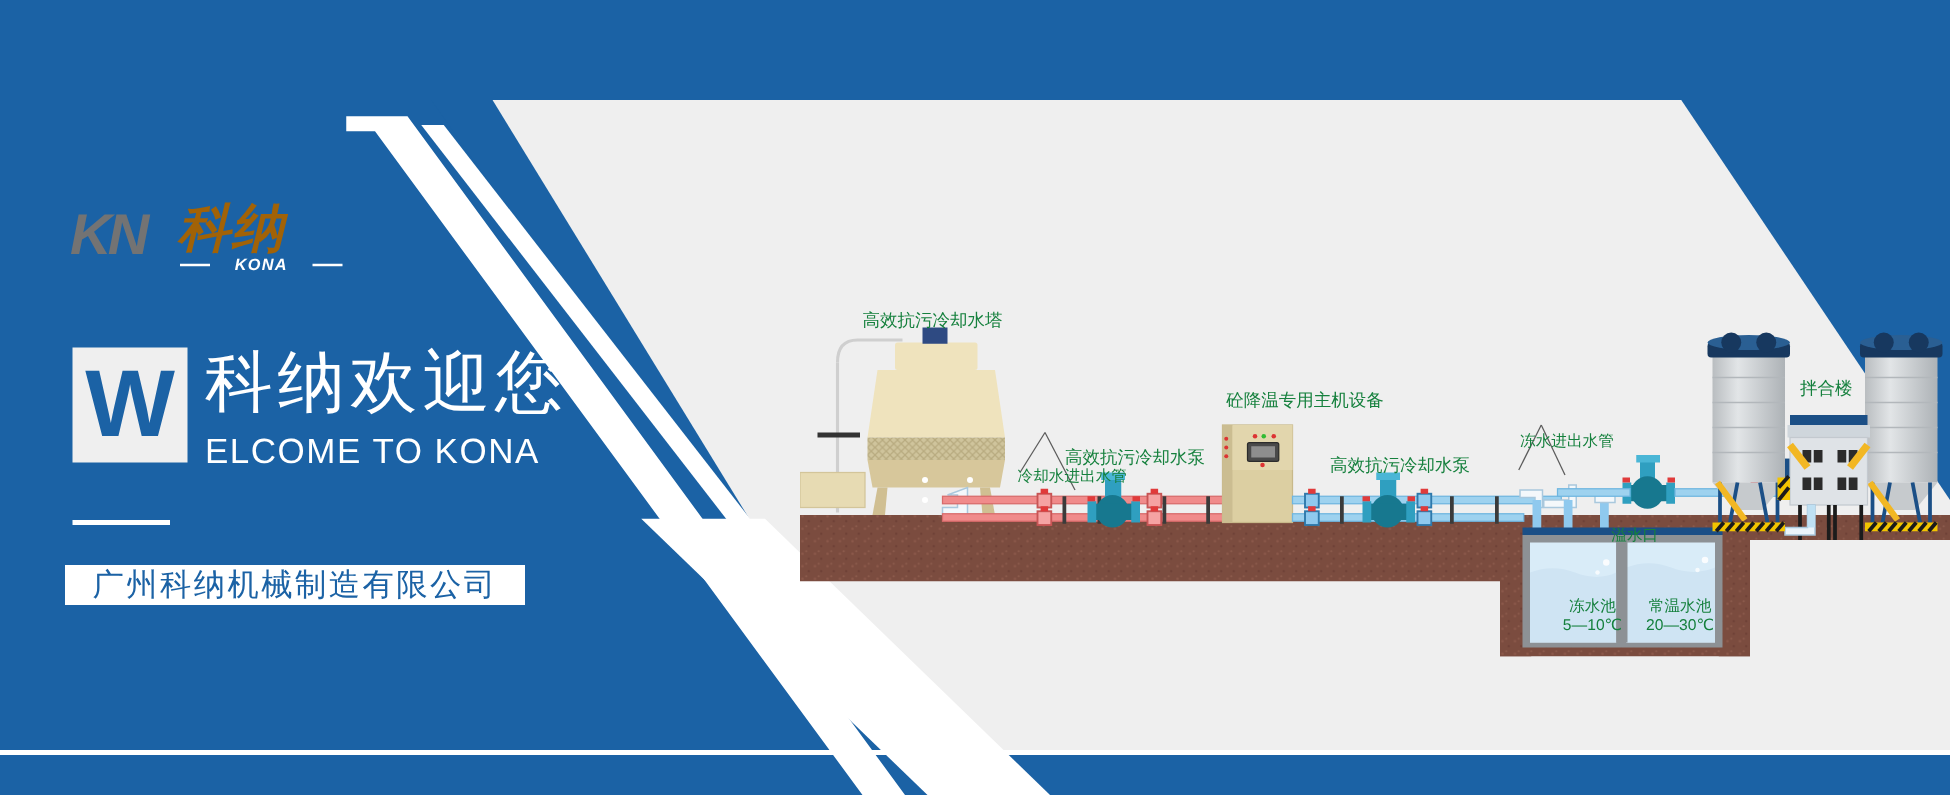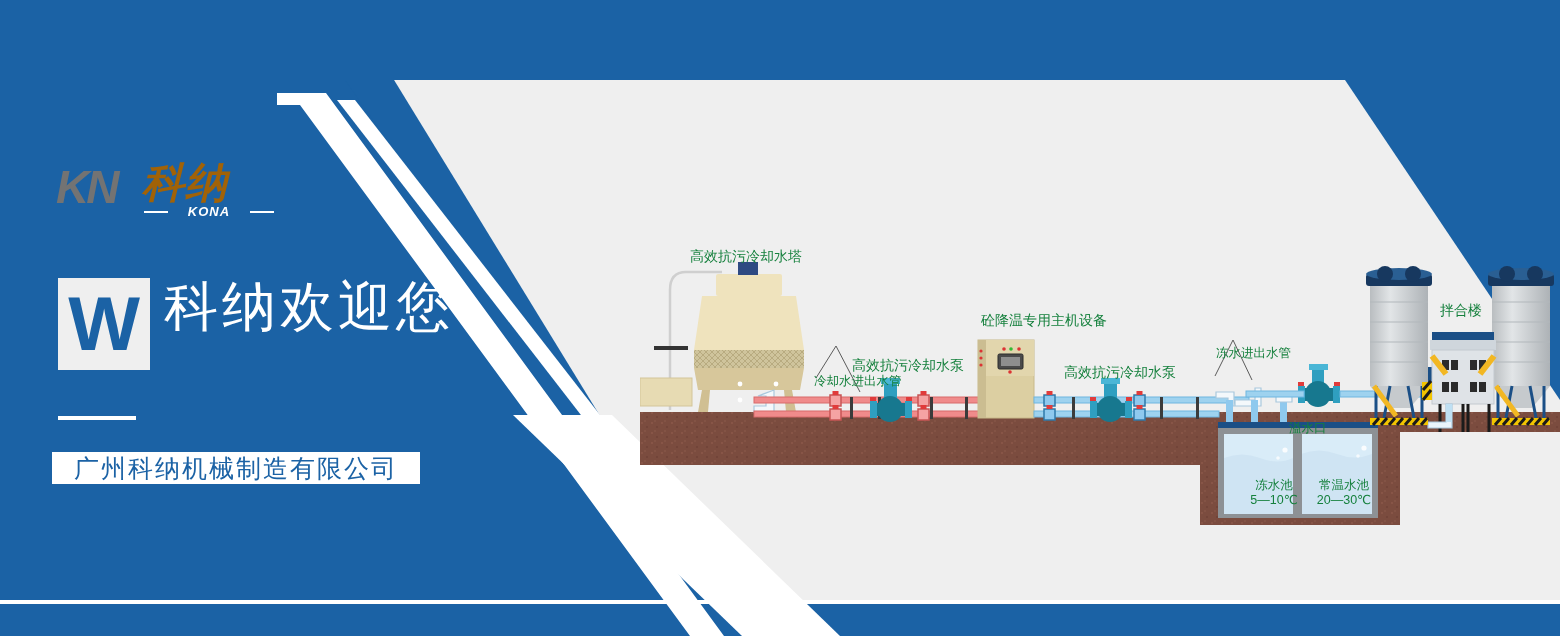--- a/index.html
+++ b/index.html
@@ -83,20 +83,21 @@
       <span class="bar"></span>
       <span class="logo-en">KONA</span>
       <span class="bar"></span>
     </div>
   </div>
 
   <div class="wbox">
     <span>W</span>
   </div>
   <div class="welcome-cn">科纳欢迎您</div>
+  <div class="welcome-en">ELCOME TO KONA</div>
   <div class="short-rule"></div>
   <div class="company">
     <span>广州科纳机械制造有限公司</span>
   </div>
 
 
   <svg style="position:absolute;left:640px;top:250px;width:920px;height:290px;" viewBox="0 0 920 290">
 
     <defs>
       <pattern id="soilTex" width="10" height="10" patternUnits="userSpaceOnUse">

